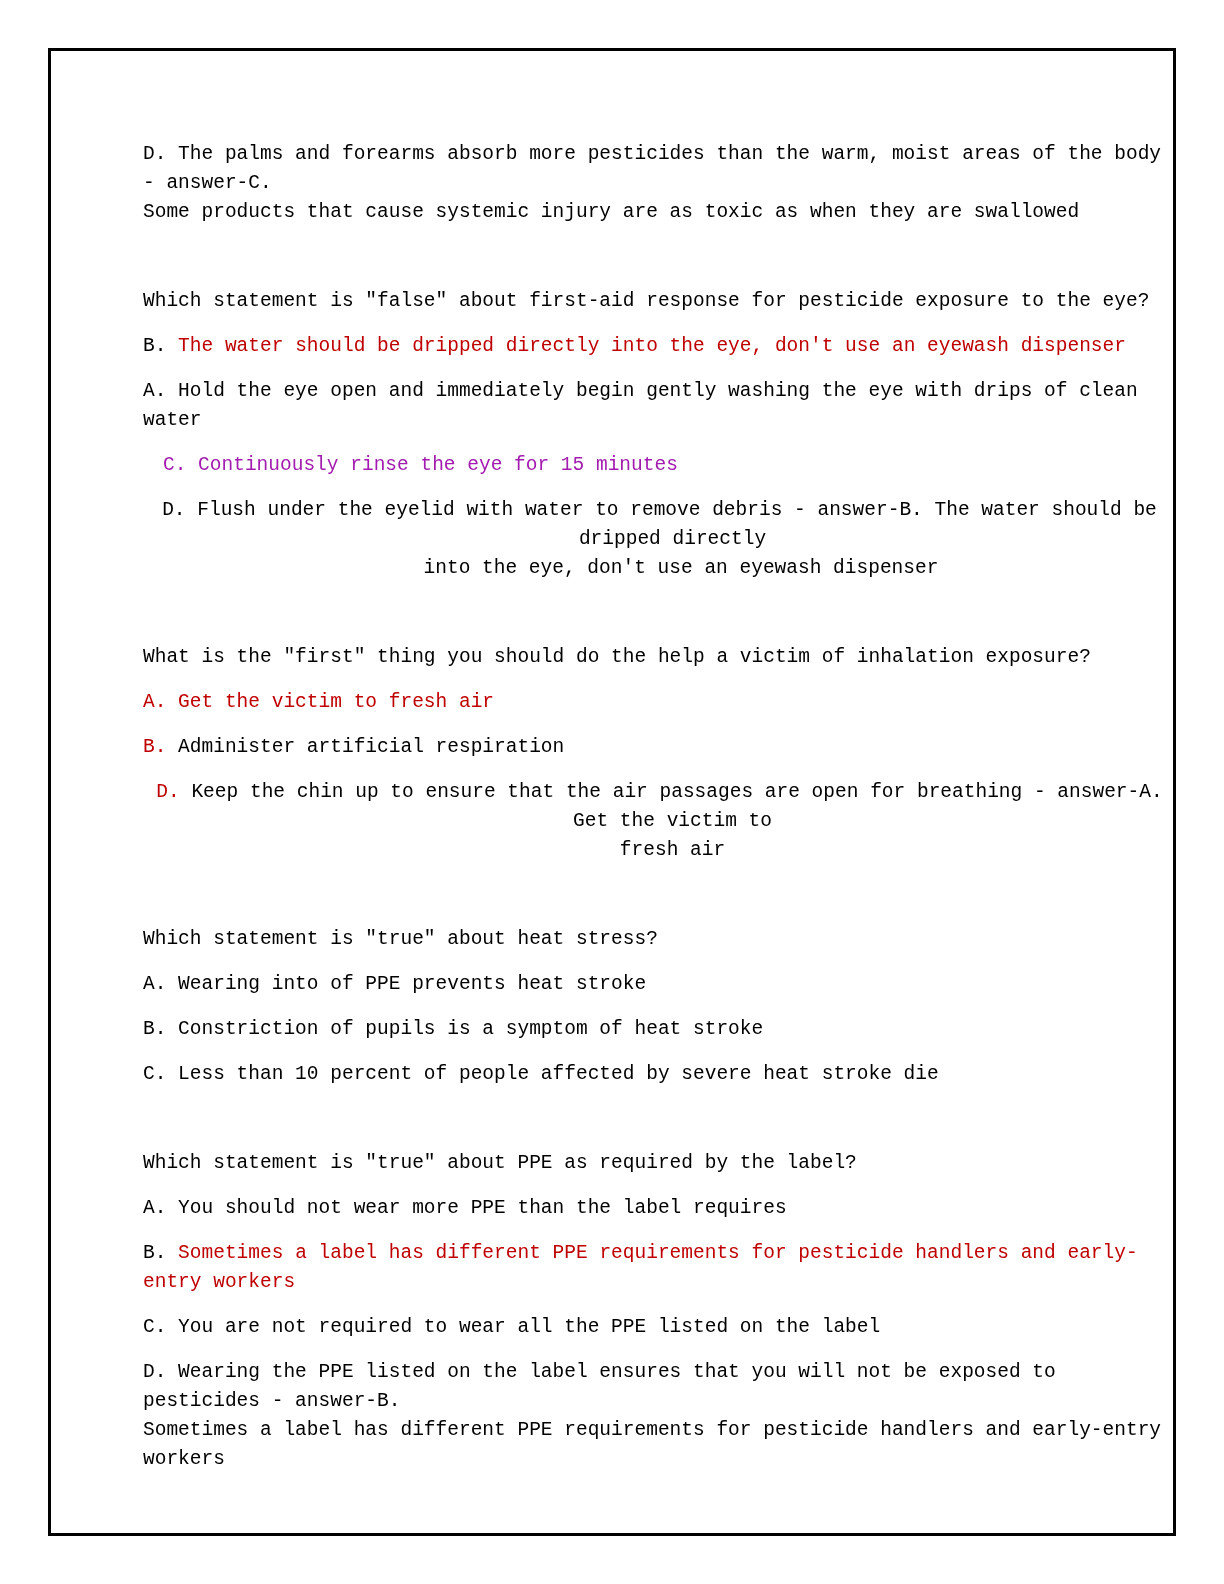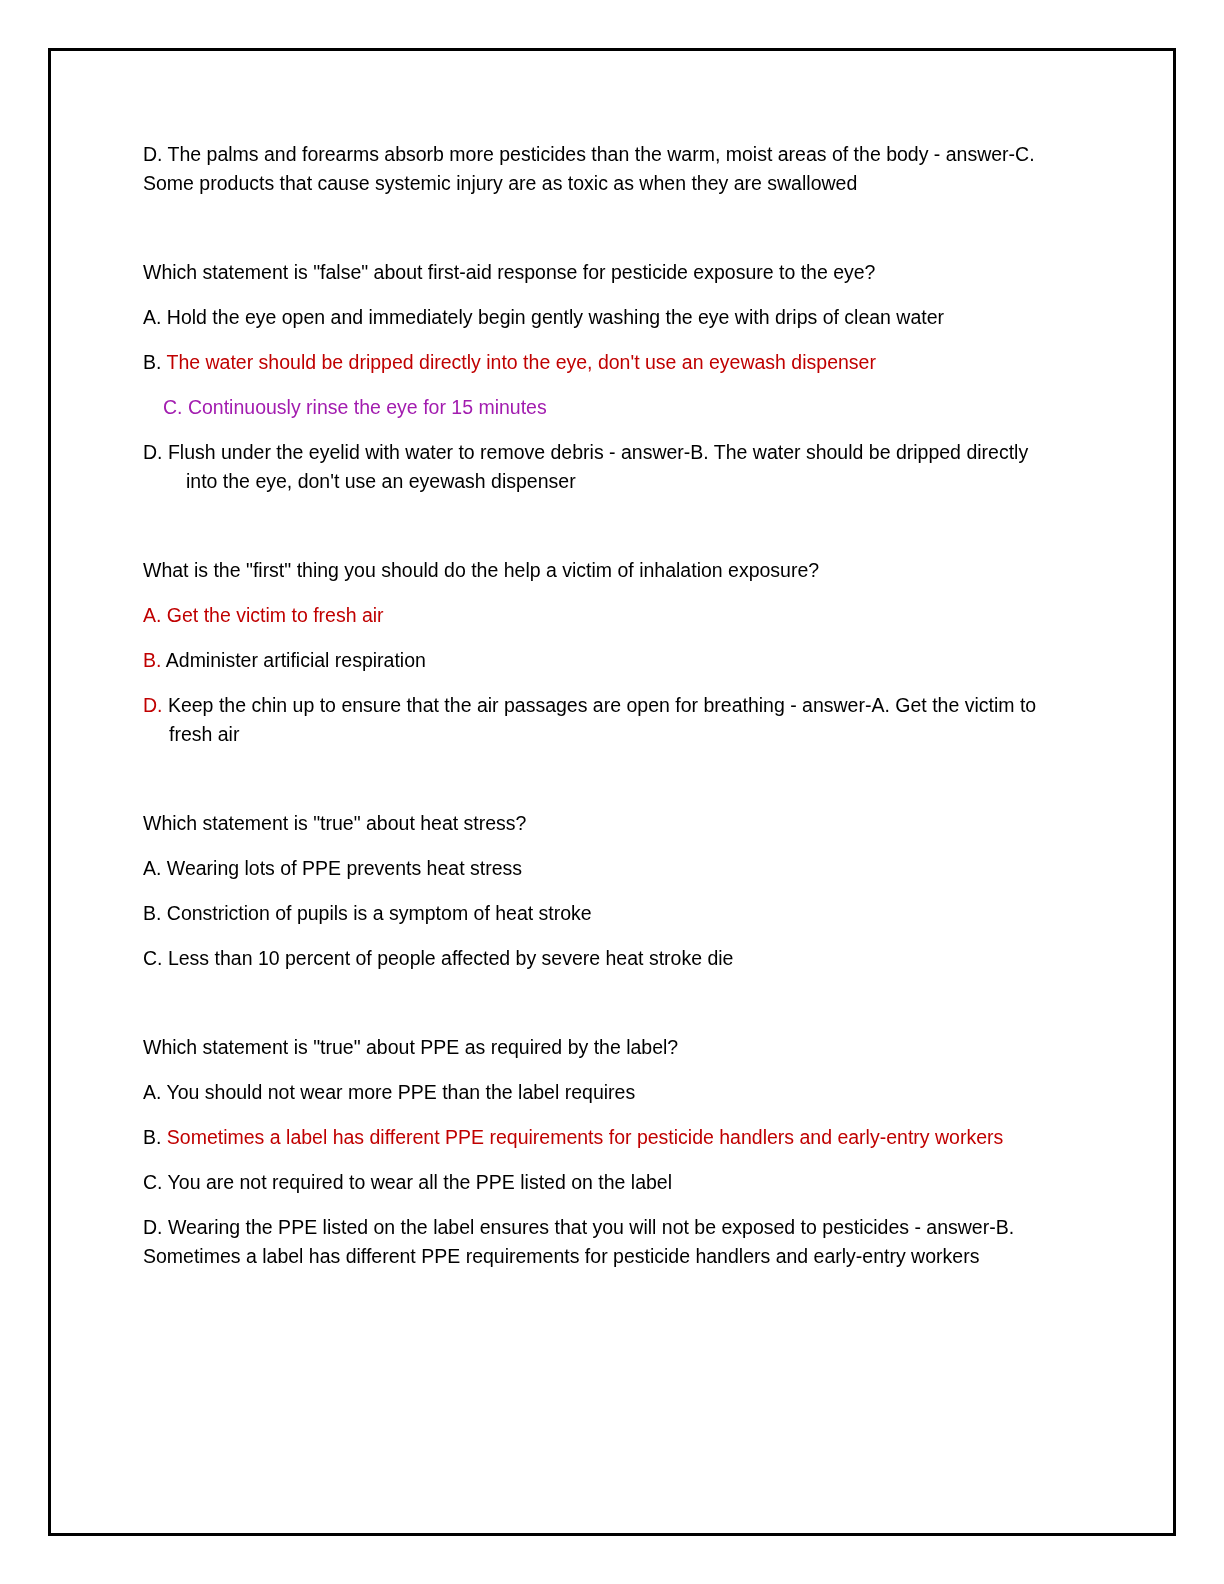--- a/index.html
+++ b/index.html
@@ -17,42 +17,42 @@
     box-sizing: border-box;
   }
   .content {
     position: absolute;
     left: 92px; top: 89px;
     width: 1033px;
     font-size: 19.5px;
     line-height: 29px;
     color: #000000;
   }
-  p.para { margin: 0 0 16px 0; }
+  p.para { margin: 0 0 16px 0; font-family: Liberation Mono, monospace; }
   p.question { margin-top: 60px; }
-  p.option-hanging { padding-left: 26px; text-indent: -26px; }
+  p.option-hanging { padding-left: 26px; text-indent: -26px; text-align: center; }
   .seg { white-space: pre-wrap; }
 </style>
 </head>
 <body style="background: rgb(255, 255, 255);">
 
 <div class="page-border" style="border-color: rgb(0, 0, 0);">
   <div class="content">
       <p class="para paragraph"><span class="seg" style="color: rgb(0, 0, 0);">D. The palms and forearms absorb more pesticides than the warm, moist areas of the body - answer-C.</span><br><span class="seg" style="color: rgb(0, 0, 0);">Some products that cause systemic injury are as toxic as when they are swallowed</span></p>
       <p class="para question"><span class="seg" style="color: rgb(0, 0, 0);">Which statement is "false" about first-aid response for pesticide exposure to the eye?</span></p>
+      <p class="para option"><span class="seg" style="color: rgb(0, 0, 0);">B. </span><span class="seg" style="color: rgb(192, 0, 0);">The water should be dripped directly into the eye, don't use an eyewash dispenser</span></p>
       <p class="para option"><span class="seg" style="color: rgb(0, 0, 0);">A. Hold the eye open and immediately begin gently washing the eye with drips of clean water</span></p>
-      <p class="para option"><span class="seg" style="color: rgb(0, 0, 0);">B. </span><span class="seg" style="color: rgb(192, 0, 0);">The water should be dripped directly into the eye, don't use an eyewash dispenser</span></p>
       <p class="para option"><span class="seg" style="color: #a21caf; margin-left: 20px;">C. Continuously rinse the eye for 15 minutes</span></p>
       <p class="para option-hanging"><span class="seg" style="color: rgb(0, 0, 0);">D. Flush under the eyelid with water to remove debris - answer-B. The water should be dripped directly</span><br><span class="seg" style="color: rgb(0, 0, 0); margin-left: 17px;">into the eye, don't use an eyewash dispenser</span></p>
       <p class="para question"><span class="seg" style="color: rgb(0, 0, 0);">What is the "first" thing you should do the help a victim of inhalation exposure?</span></p>
       <p class="para option"><span class="seg" style="color: rgb(192, 0, 0);">A. Get the victim to fresh air</span></p>
       <p class="para option"><span class="seg" style="color: rgb(192, 0, 0);">B.</span><span class="seg" style="color: rgb(0, 0, 0);"> Administer artificial respiration</span></p>
       <p class="para option-hanging"><span class="seg" style="color: rgb(192, 0, 0);">D.</span><span class="seg" style="color: rgb(0, 0, 0);"> Keep the chin up to ensure that the air passages are open for breathing - answer-A. Get the victim to</span><br><span class="seg" style="color: rgb(0, 0, 0);">fresh air</span></p>
       <p class="para question"><span class="seg" style="color: rgb(0, 0, 0);">Which statement is "true" about heat stress?</span></p>
-      <p class="para option"><span class="seg" style="color: rgb(0, 0, 0);">A. Wearing lots of PPE prevents heat stress</span></p>
+      <p class="para option"><span class="seg" style="color: rgb(0, 0, 0);">A. Wearing into of PPE prevents heat stroke</span></p>
       <p class="para option"><span class="seg" style="color: rgb(0, 0, 0);">B. Constriction of pupils is a symptom of heat stroke</span></p>
       <p class="para option"><span class="seg" style="color: rgb(0, 0, 0);">C. Less than 10 percent of people affected by severe heat stroke die</span></p>
       <p class="para question"><span class="seg" style="color: rgb(0, 0, 0);">Which statement is "true" about PPE as required by the label?</span></p>
       <p class="para option"><span class="seg" style="color: rgb(0, 0, 0);">A. You should not wear more PPE than the label requires</span></p>
       <p class="para option"><span class="seg" style="color: rgb(0, 0, 0);">B. </span><span class="seg" style="color: rgb(192, 0, 0);">Sometimes a label has different PPE requirements for pesticide handlers and early-entry workers</span></p>
       <p class="para option"><span class="seg" style="color: rgb(0, 0, 0);">C. You are not required to wear all the PPE listed on the label</span></p>
       <p class="para option"><span class="seg" style="color: rgb(0, 0, 0);">D. Wearing the PPE listed on the label ensures that you will not be exposed to pesticides - answer-B.</span><br><span class="seg" style="color: rgb(0, 0, 0);">Sometimes a label has different PPE requirements for pesticide handlers and early-entry workers</span></p>
     </div>
 </div>
 

